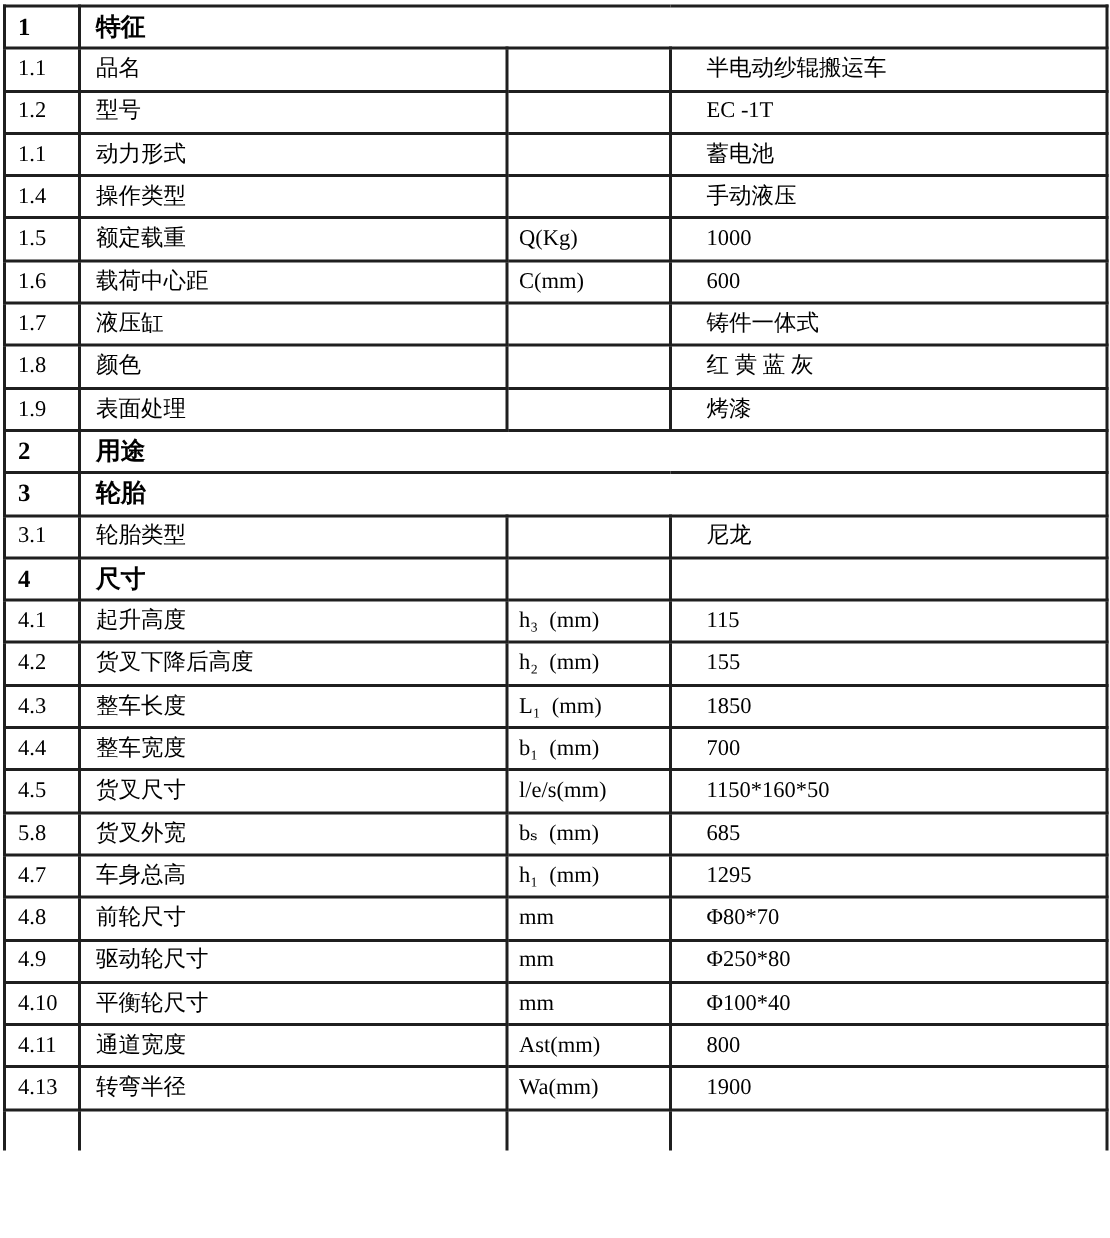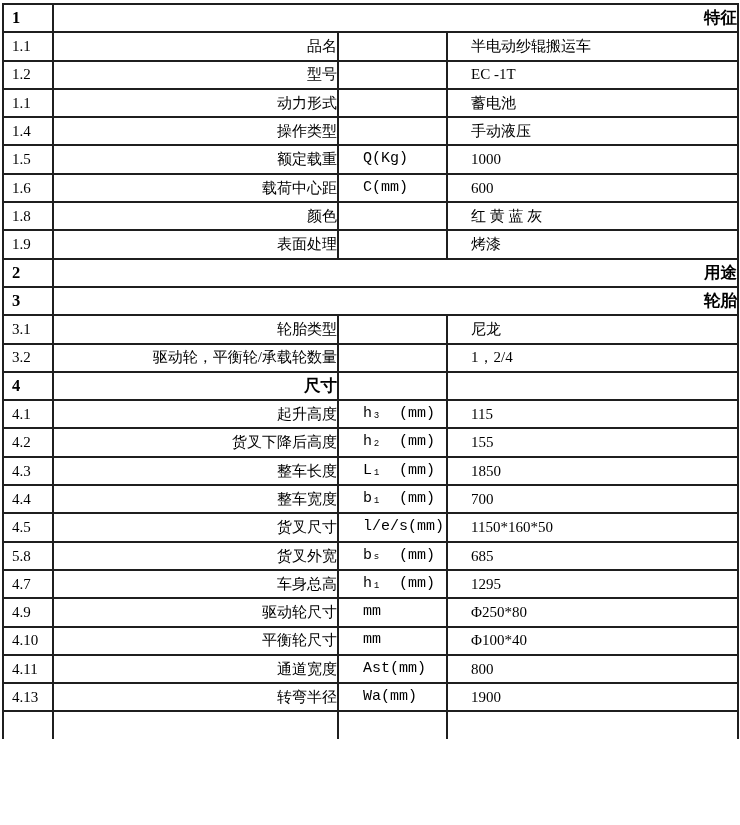--- a/index.html
+++ b/index.html
@@ -29,22 +29,22 @@
     border: 2px solid #1f1f1f;
     height: 26.3px;
     padding: 0;
     vertical-align: middle;
     font-size: 15px;
     line-height: 1.1;
     white-space: pre;
     overflow: hidden;
   }
   td.no    { padding-left: 8px; }
-  td.label { padding-left: 10px; text-align: right; }
-  td.sym   { padding-left: 24px; font-family: Liberation Mono, monospace; }
+  td.label { padding-left: 10px; }
+  td.sym   { padding-left: 7px; }
   td.val   { padding-left: 23px; }
   tr.section td {
     font-weight: bold;
     font-size: 16.5px;
   }
   tr.partial td { border-bottom: none; }
 </style>
 </head>
 <body>
 
@@ -91,20 +91,26 @@
     <td class="sym">Q(Kg)</td>
     <td class="val">1000</td>
   </tr>
         <tr>
     <td class="no">1.6</td>
     <td class="label">载荷中心距</td>
     <td class="sym">C(mm)</td>
     <td class="val">600</td>
   </tr>
         <tr>
+    <td class="no">1.7</td>
+    <td class="label">液压缸</td>
+    <td class="sym"></td>
+    <td class="val">铸件一体式</td>
+  </tr>
+        <tr>
     <td class="no">1.8</td>
     <td class="label">颜色</td>
     <td class="sym"></td>
     <td class="val">红 黄 蓝 灰</td>
   </tr>
         <tr>
     <td class="no">1.9</td>
     <td class="label">表面处理</td>
     <td class="sym"></td>
     <td class="val">烤漆</td>
@@ -115,26 +121,20 @@
   </tr>
         <tr class="section">
     <td class="no">3</td>
     <td class="label" colspan="3">轮胎</td>
   </tr>
         <tr>
     <td class="no">3.1</td>
     <td class="label">轮胎类型</td>
     <td class="sym"></td>
     <td class="val">尼龙</td>
-  </tr>
-        <tr>
-    <td class="no">3.2</td>
-    <td class="label">驱动轮，平衡轮/承载轮数量</td>
-    <td class="sym"></td>
-    <td class="val">1，2/4</td>
   </tr>
         <tr class="section">
     <td class="no">4</td>
     <td class="label">尺寸</td>
     <td class="sym"></td>
     <td class="val"></td>
   </tr>
         <tr>
     <td class="no">4.1</td>
     <td class="label">起升高度</td>
@@ -169,20 +169,26 @@
     <td class="no">5.8</td>
     <td class="label">货叉外宽</td>
     <td class="sym">bₛ  (mm)</td>
     <td class="val">685</td>
   </tr>
         <tr>
     <td class="no">4.7</td>
     <td class="label">车身总高</td>
     <td class="sym">h₁  (mm)</td>
     <td class="val">1295</td>
+  </tr>
+        <tr>
+    <td class="no">4.8</td>
+    <td class="label">前轮尺寸</td>
+    <td class="sym">mm</td>
+    <td class="val">Φ80*70</td>
   </tr>
         <tr>
     <td class="no">4.9</td>
     <td class="label">驱动轮尺寸</td>
     <td class="sym">mm</td>
     <td class="val">Φ250*80</td>
   </tr>
         <tr>
     <td class="no">4.10</td>
     <td class="label">平衡轮尺寸</td>

